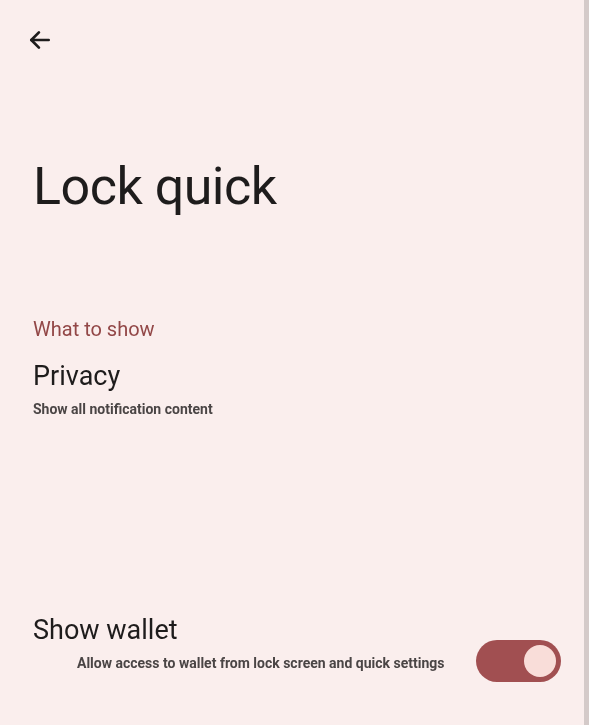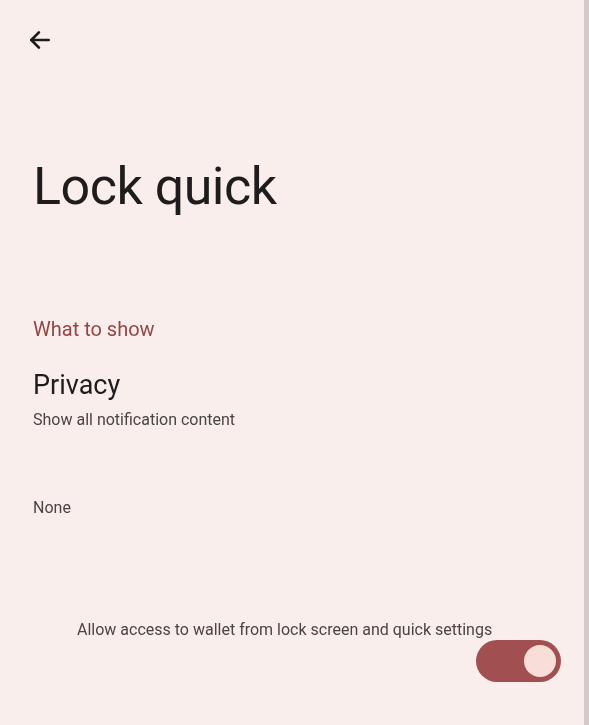--- a/index.html
+++ b/index.html
@@ -58,37 +58,37 @@
       color: #924747;
       margin-top: 19px;
     }
     .setting-item {
       position: absolute;
       left: 33px;
       right: 33px;
       cursor: pointer;
     }
     .setting-item.privacy {
-      top: 368px;
+      top: 359px;
     }
     .setting-item.add-text {
       top: 491px;
     }
     .setting-item.show-wallet {
       top: 613px;
     }
     .setting-title {
       font-size: 27px;
       font-weight: 400;
       color: #1e1c1c;
       line-height: 1.3;
     }
     .setting-subtitle {
-      font-size: 16px;
-      font-weight: 400;
+      font-size: 14px;
+      font-weight: 700;
       color: #4a4545;
       margin-top: 6px;
       line-height: 1.4;
     }
     .show-wallet .setting-subtitle {
       max-width: 420px;
       margin-left: 44px;
     }
     .toggle-switch {
       position: absolute;
@@ -124,24 +124,24 @@
 <h1 class="page-title">Lock quick</h1>
 
 <div class="section-header">What to show</div>
 
 <div class="setting-item privacy">
   <div class="setting-title">Privacy</div>
   <div class="setting-subtitle">Show all notification content</div>
 </div>
 
 <div class="setting-item add-text">
-  <div class="setting-subtitle">None</div>
 </div>
 
 <div class="setting-item show-wallet">
+  <div class="setting-title">Show wallet</div>
   <div class="setting-subtitle">Allow access to wallet from lock screen and quick settings</div>
 </div>
 
 <button class="toggle-switch">
   <div class="toggle-thumb"></div>
 </button>
 
 <div class="scrollbar"></div>
 
 </body></html>

